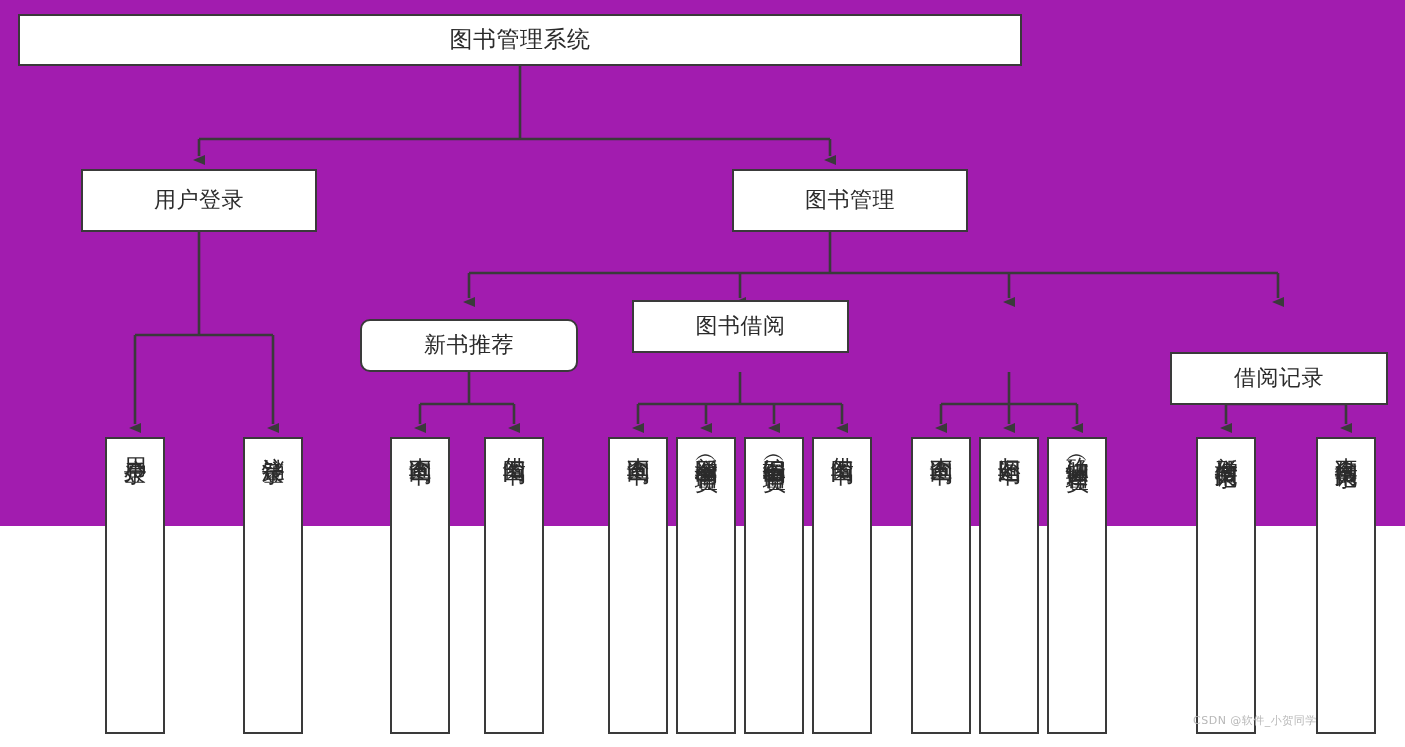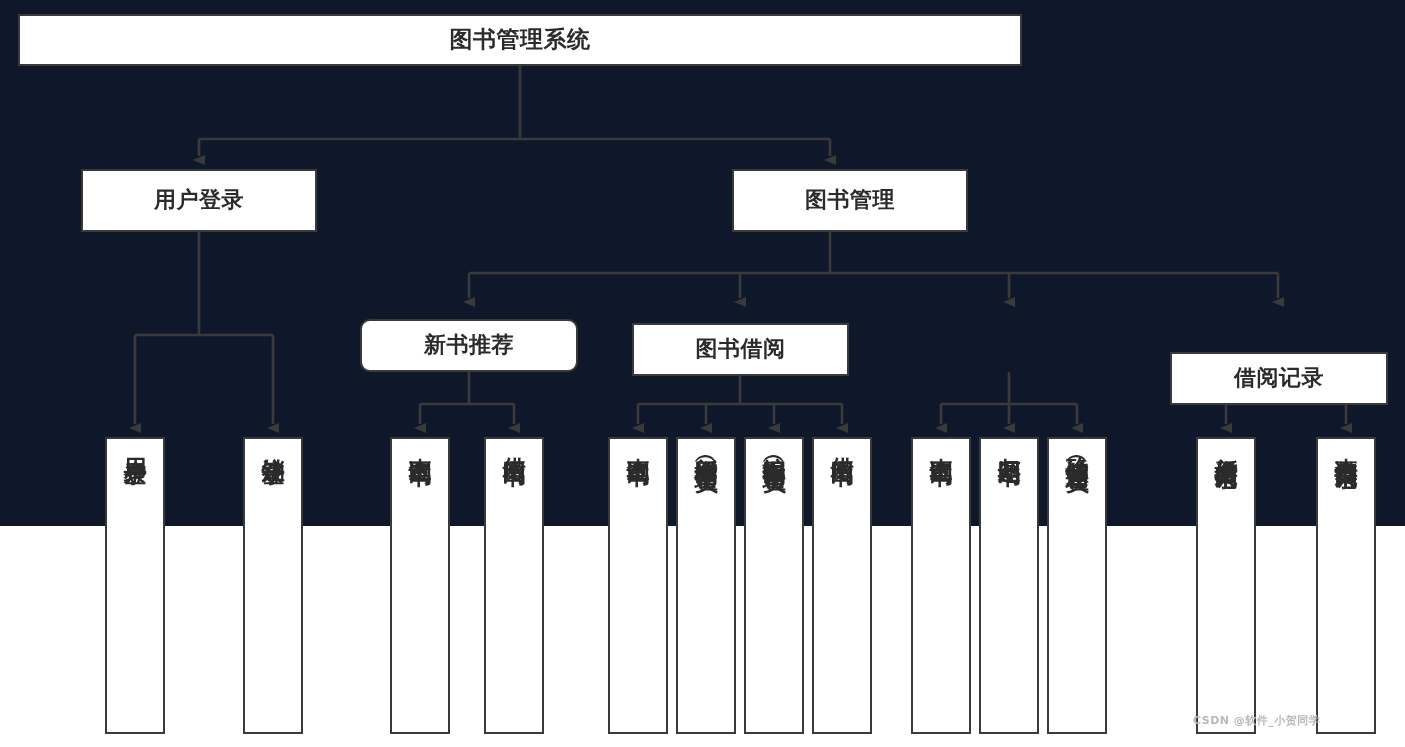--- a/index.html
+++ b/index.html
@@ -11,22 +11,21 @@
   body {
     width: 1405px;
     height: 747px;
     overflow: hidden;
     font-family: "DejaVu Sans", "Liberation Sans", sans-serif;
   }
   #diagram-root {
     position: relative;
     width: 1405px;
     height: 526px;
-    background: #0f172a;
-    font-weight: bold;
+    background: #a21caf;
   }
   svg.diagram-canvas {
     position: absolute;
     left: 0;
     top: 0;
     width: 1405px;
     height: 747px;
     display: block;
   }
   .node-box {
@@ -149,21 +148,21 @@
   <div class="node-box horizontal" style="left:81px; top:169px; width:236px; height:63px;">
     <span class="node-label">用户登录</span>
   </div>
   <div class="node-box horizontal" style="left:712px; top:169px; width:236px; height:63px;margin-left:20px;">
     <span class="node-label">图书管理</span>
   </div>
 
   <div class="node-box horizontal" style="left:360px; top:319px; width:218px; height:53px;border-radius:10px;">
     <span class="node-label">新书推荐</span>
   </div>
-  <div class="node-box horizontal" style="left:632px; top:323px; width:217px; height:53px;">
+  <div class="node-box horizontal" style="left:632px; top:300px; width:217px; height:53px;">
     <span class="node-label">图书借阅</span>
   </div>
   <div class="node-box horizontal" style="left:1170px; top:313px; width:218px; height:53px;margin-top:39px;">
     <span class="node-label">借阅记录</span>
   </div>
 
   <div class="node-box vertical" style="left:105px; top:437px; width:60px; height:297px;">
     <span class="node-label">用户登录</span>
   </div>
   <div class="node-box vertical" style="left:243px; top:437px; width:60px; height:297px;">

